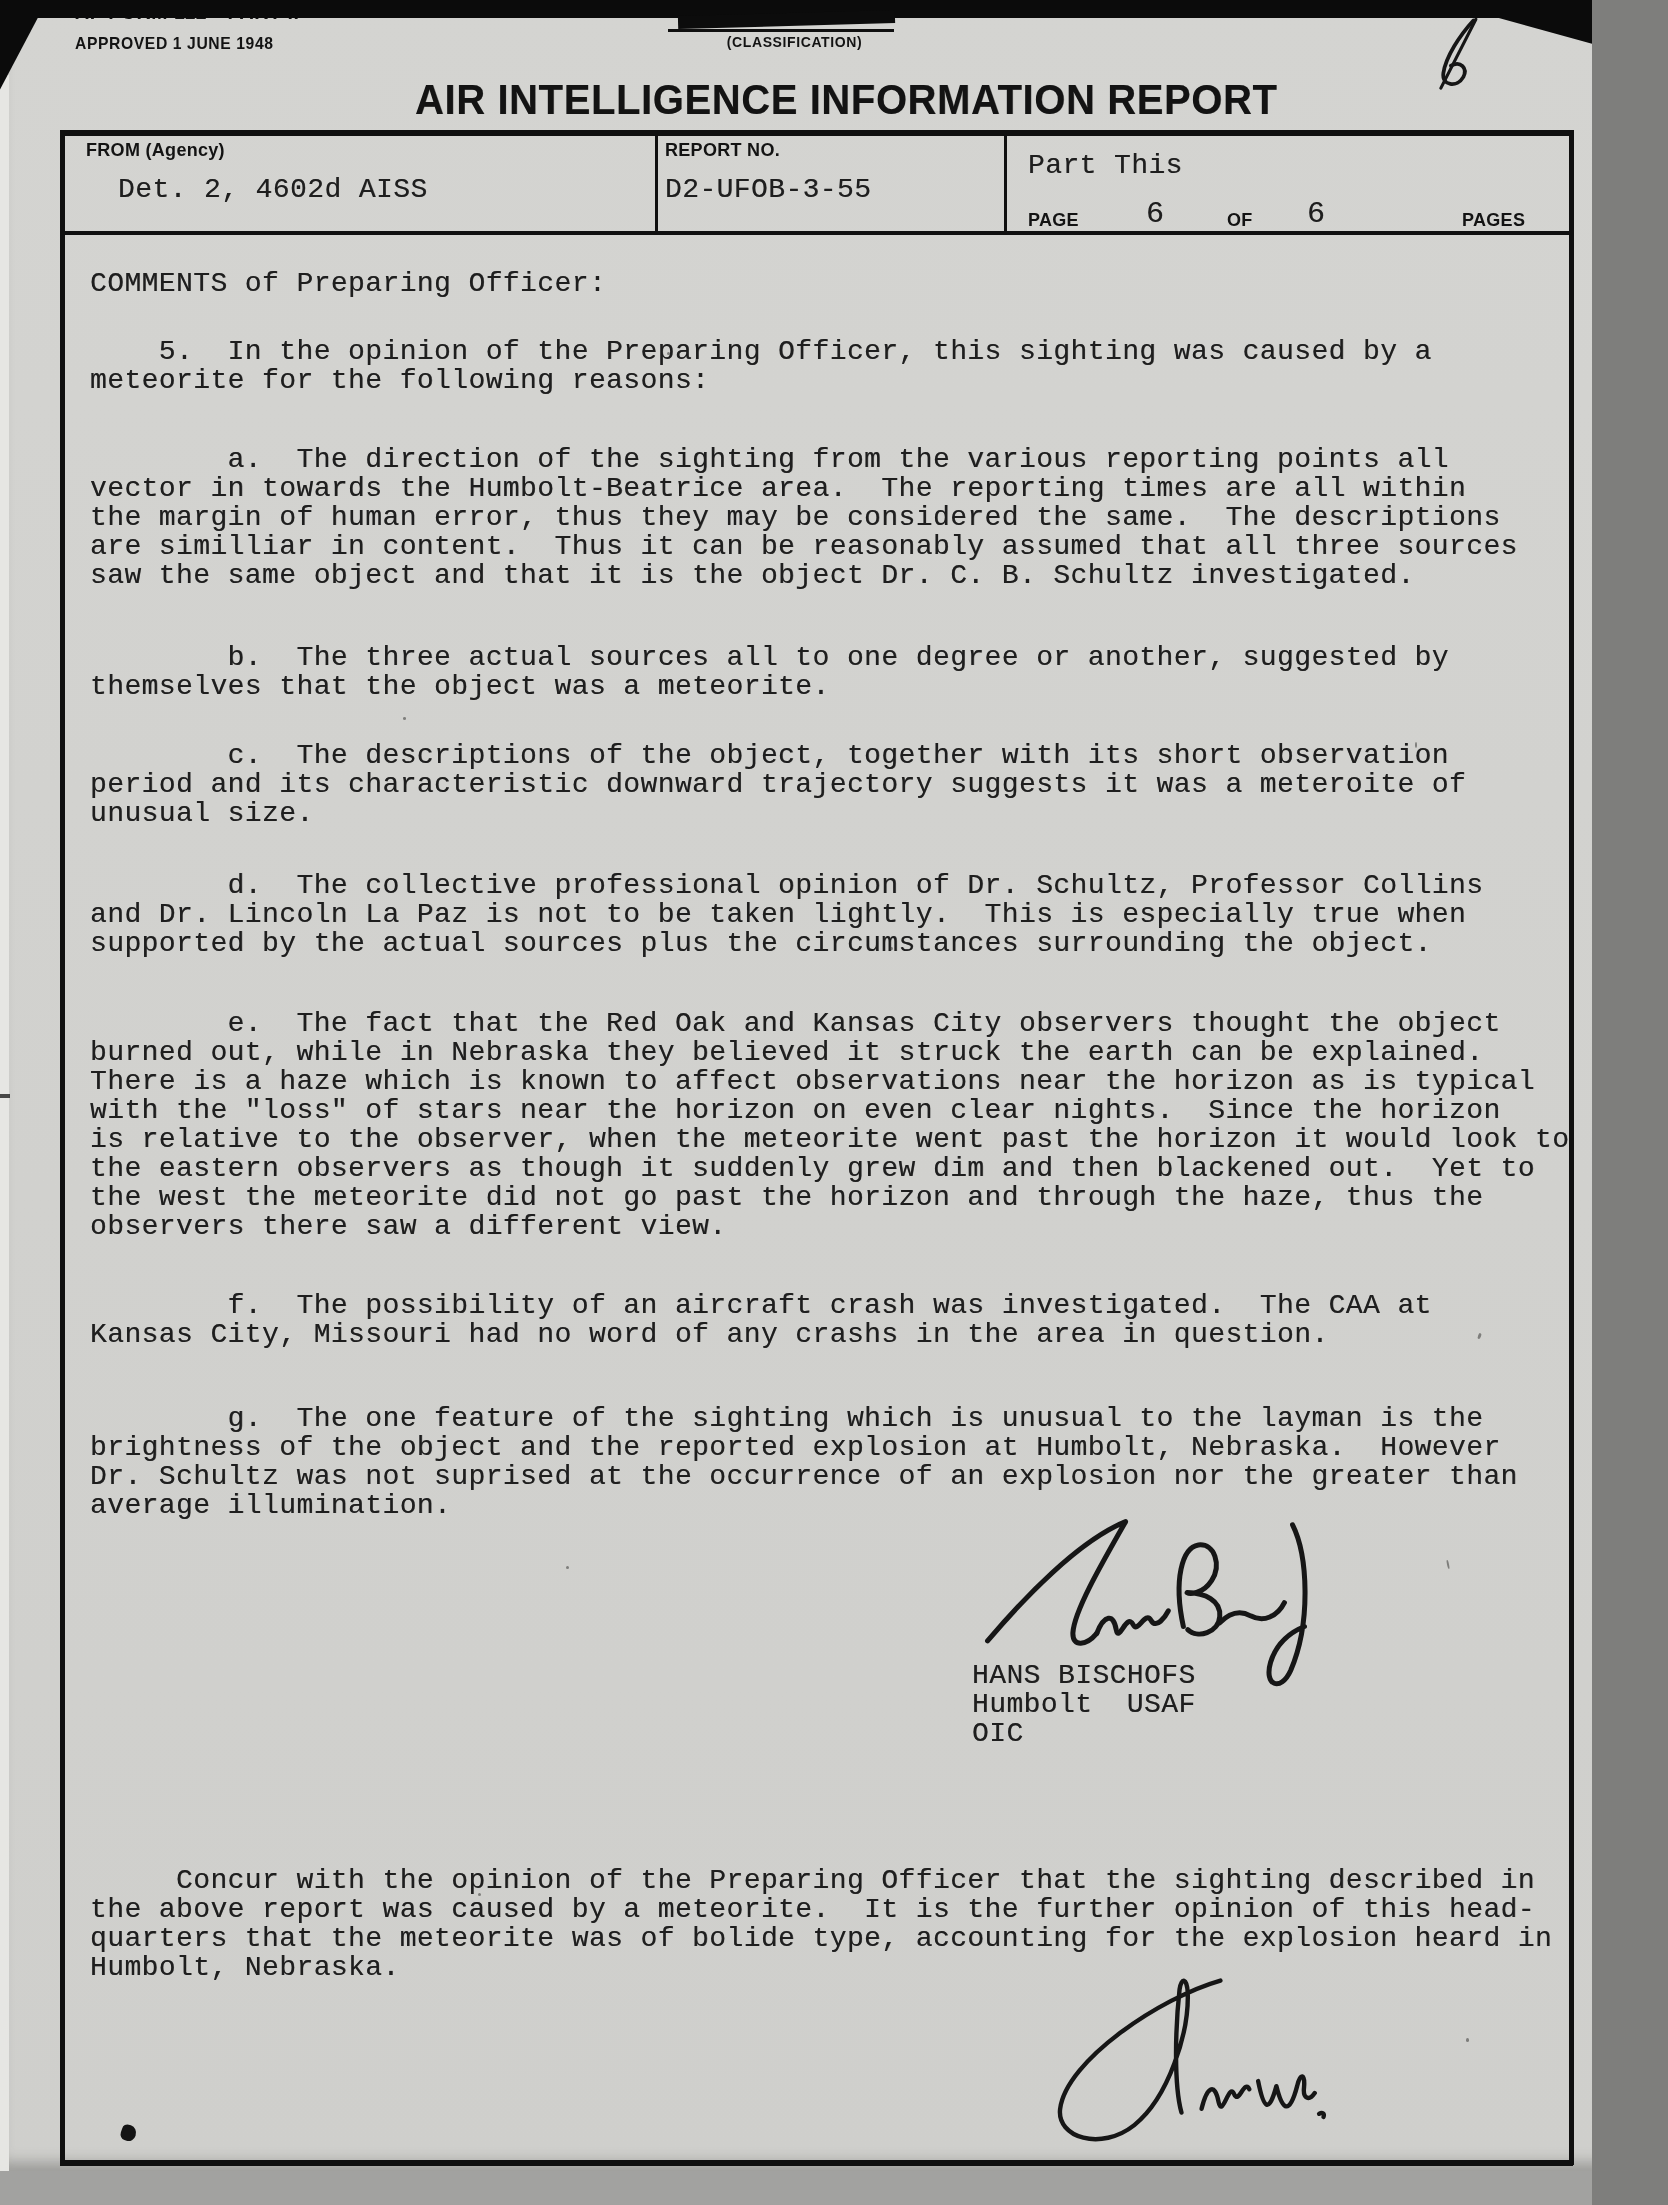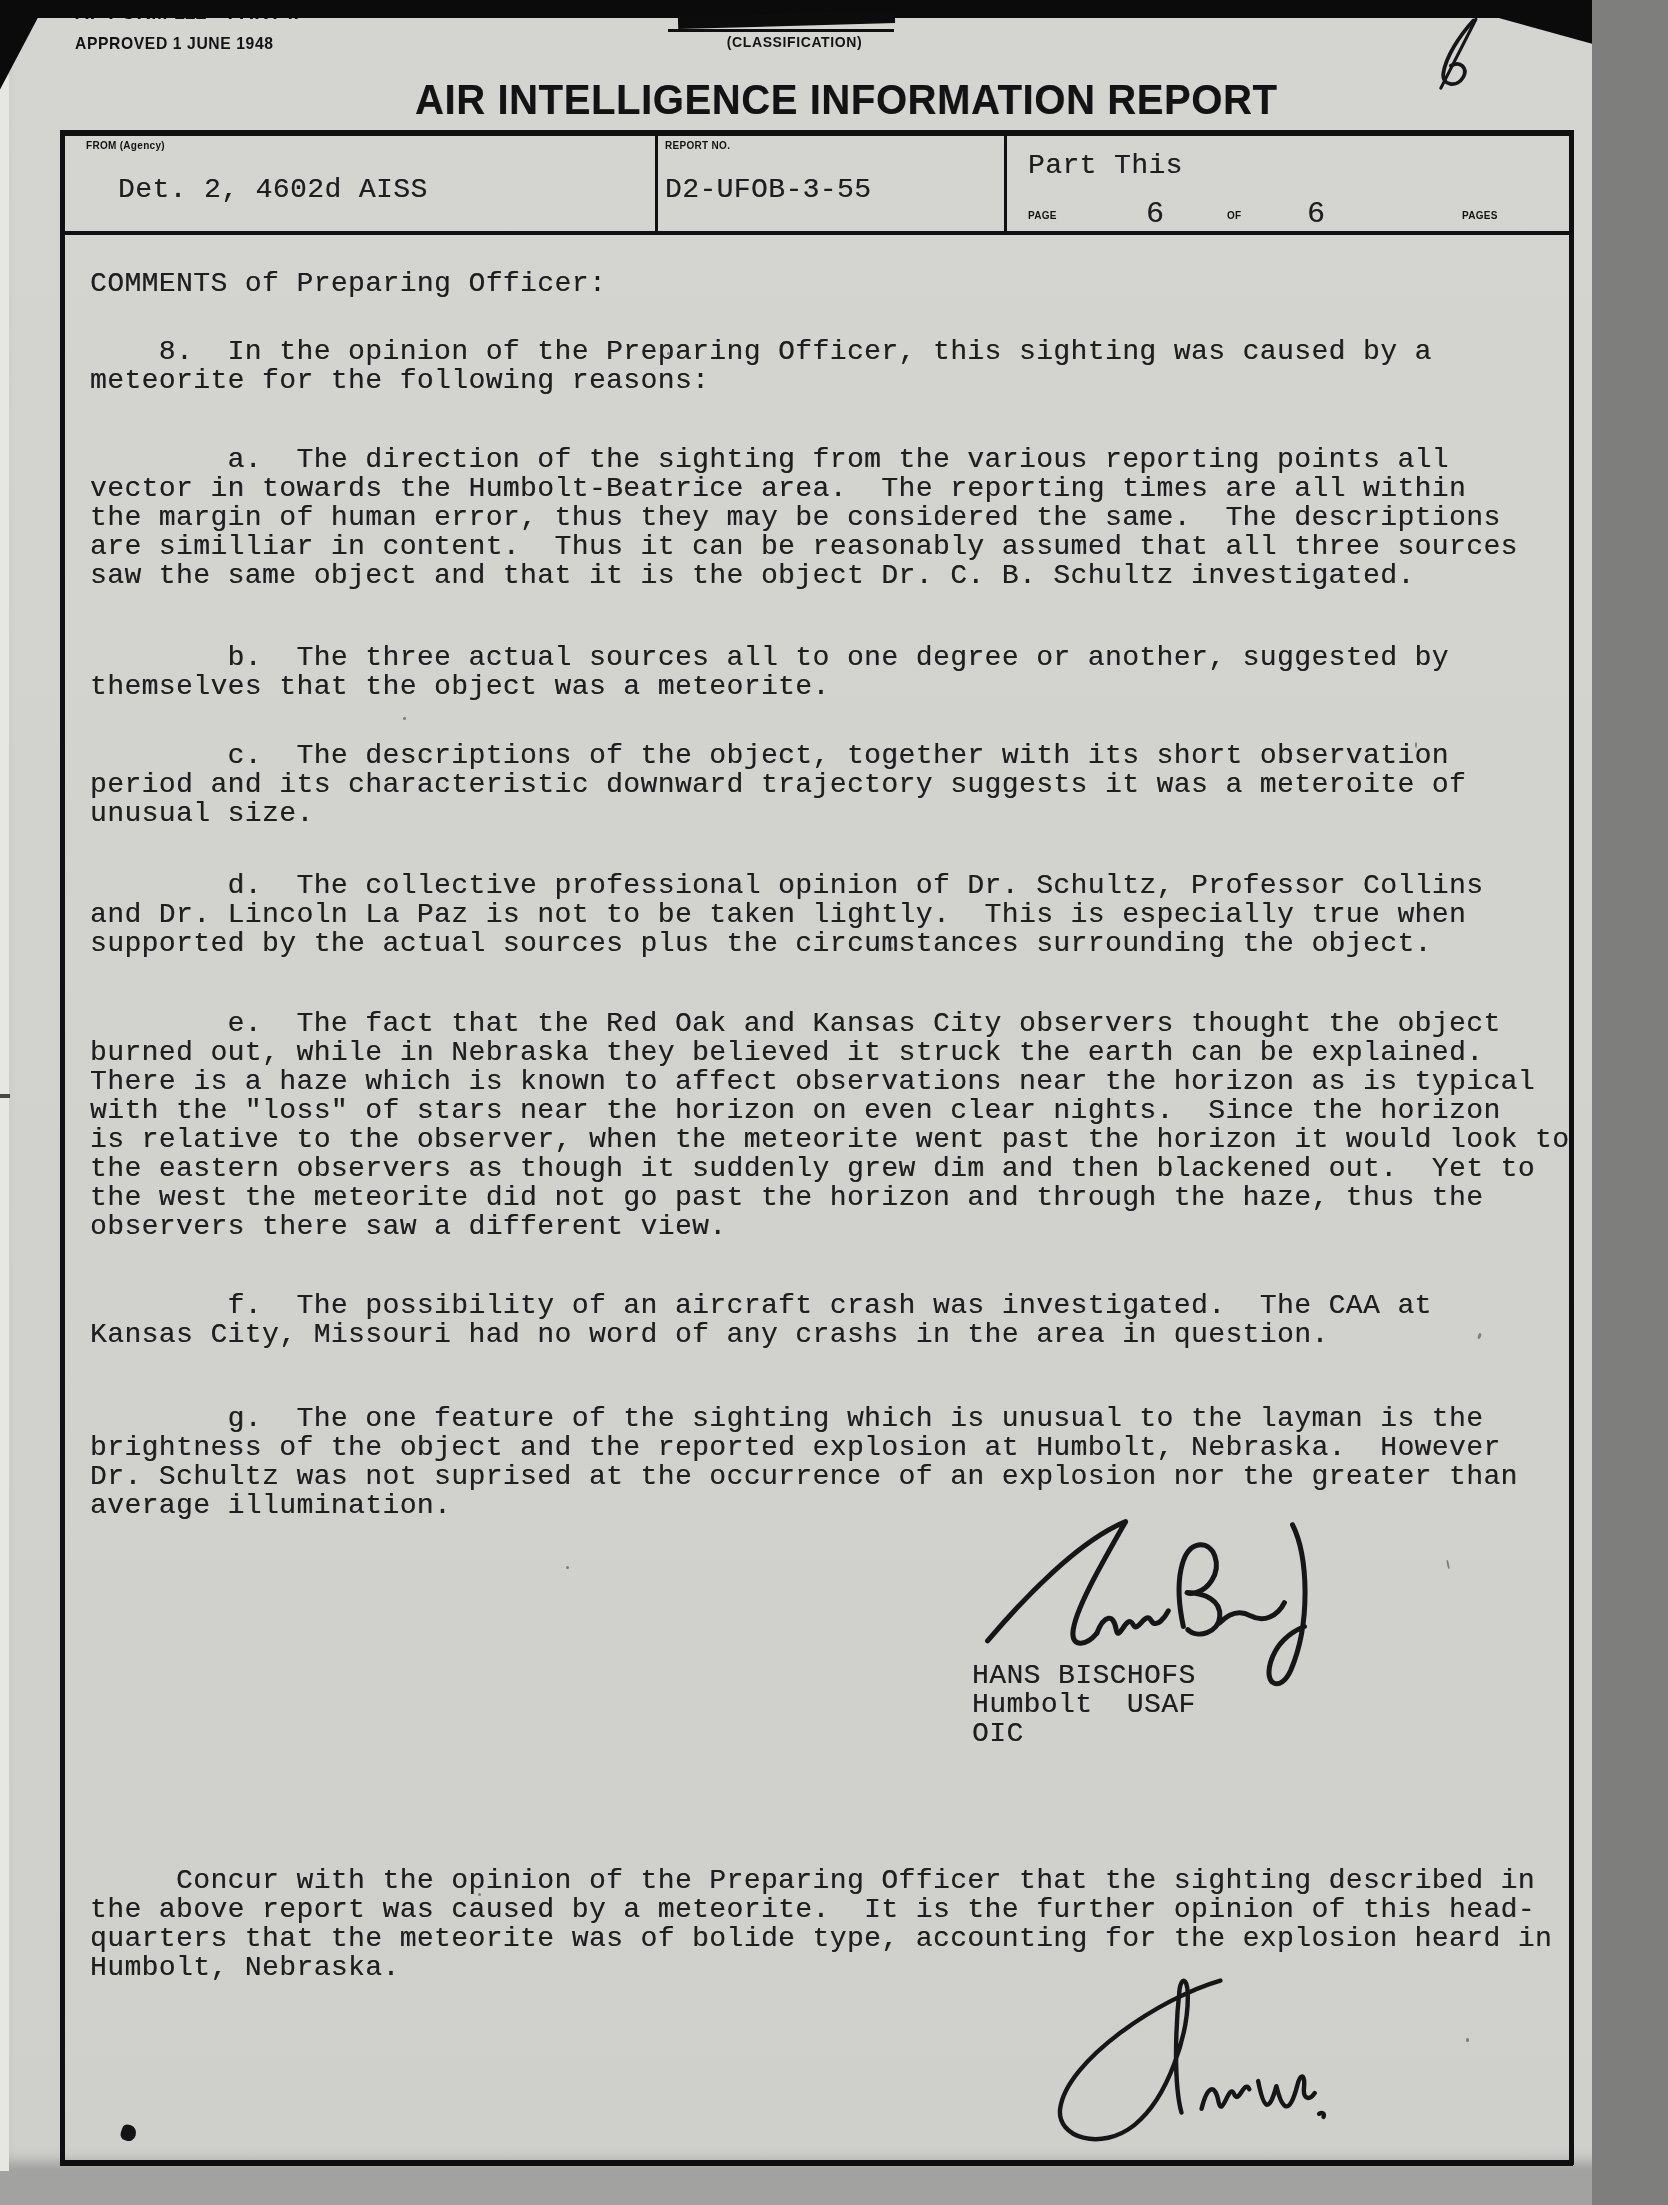--- a/index.html
+++ b/index.html
@@ -16,21 +16,21 @@
   .wedge-left{position:absolute;left:0;top:17.6px;width:38px;height:72px;background:#0b0b0b;
               clip-path:polygon(0 0,100% 0,0 100%);z-index:5;}
   .wedge-right{position:absolute;left:1497px;top:17.6px;width:171px;height:47px;background:#0b0b0b;
                clip-path:polygon(0 0,100% 0,100% 100%);z-index:5;}
   .tw{font-family:"Liberation Mono","DejaVu Sans Mono",monospace;font-size:28px;line-height:29px;
       letter-spacing:0.4px;color:#1e1e1e;white-space:pre;
       text-shadow:0.3px 0.3px 0.5px rgba(25,25,25,.55);}
   .tw-sm{font-family:"Liberation Mono","DejaVu Sans Mono",monospace;font-size:28px;line-height:29px;
       letter-spacing:0.4px;color:#1e1e1e;white-space:pre;text-shadow:0.3px 0.3px 0.5px rgba(25,25,25,.55);text-align:right;}
   .print{font-family:"Liberation Sans",sans-serif;font-weight:bold;color:#131313;}
-  .print-sm{font-size:10px;letter-spacing:0.3px;}
+  .print-sm{font-size:18px;letter-spacing:0.3px;}
   .title{font-size:40px;letter-spacing:0.6px;transform:scaleY(1.08);transform-origin:top left;
          text-shadow:0.4px 0.4px 0.3px rgba(10,10,10,.4);}
   .rule{position:absolute;background:#101010;}
   .rule-soft{position:absolute;background:#2c2c2c;opacity:.85;}
   .redact{position:absolute;background:#0c0c0c;transform:rotate(-1.6deg);}
   .speck{position:absolute;background:#3a3a38;border-radius:50%;opacity:.55;}
   svg{position:absolute;overflow:visible;}
   svg path{fill:none;stroke:#161616;stroke-linecap:round;stroke-linejoin:round;}
 </style>
 </head>
@@ -75,21 +75,21 @@
   <div class="abs print print-sm" style="left:665px;top:140px;">REPORT NO.</div>
   <div class="abs tw" style="left:665px;top:175px;">D2-UFOB-3-55</div>
   <div class="abs tw" style="left:1028px;top:151px;">Part This</div>
   <div class="abs print print-sm" style="left:1028px;top:210px;">PAGE</div>
   <div class="abs tw" style="left:1146px;top:200px;font-size:30px;">6</div>
   <div class="abs print print-sm" style="left:1227px;top:210px;">OF</div>
   <div class="abs tw" style="left:1307px;top:200px;font-size:30px;">6</div>
   <div class="abs print print-sm" style="left:1462px;top:210px;">PAGES</div>
 
   <div class="abs tw" style="left:90px;top:269px;">COMMENTS of Preparing Officer:</div>
-  <div class="abs tw" style="left:90px;top:337px;">    8.  In the opinion of the Preparing Officer, this sighting was caused by a
+  <div class="abs tw" style="left:90px;top:337px;">    5.  In the opinion of the Preparing Officer, this sighting was caused by a
 meteorite for the following reasons:</div>
   <div class="abs tw" style="left:90px;top:643px;">        b.  The three actual sources all to one degree or another, suggested by
 themselves that the object was a meteorite.</div>
   <div class="abs tw" style="left:90px;top:445px;">        a.  The direction of the sighting from the various reporting points all
 vector in towards the Humbolt-Beatrice area.  The reporting times are all within
 the margin of human error, thus they may be considered the same.  The descriptions
 are similliar in content.  Thus it can be reasonably assumed that all three sources
 saw the same object and that it is the object Dr. C. B. Schultz investigated.</div>
   <div class="abs tw" style="left:90px;top:741px;">        c.  The descriptions of the object, together with its short observation
 period and its characteristic downward trajectory suggests it was a meteroite of

